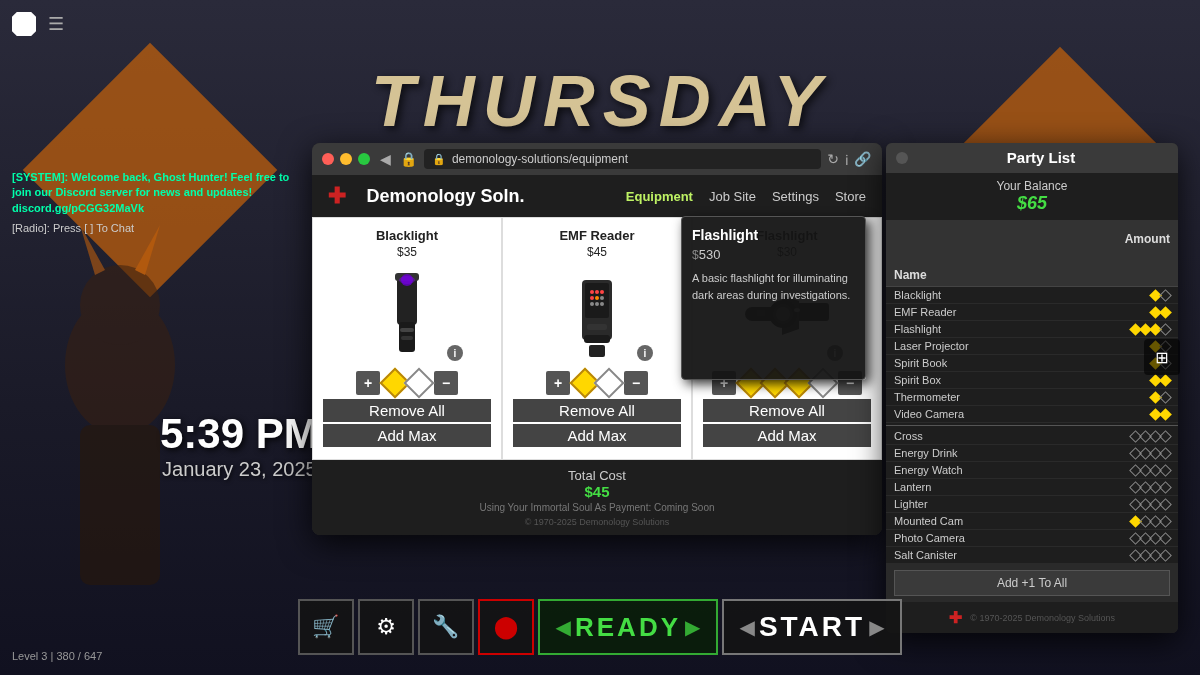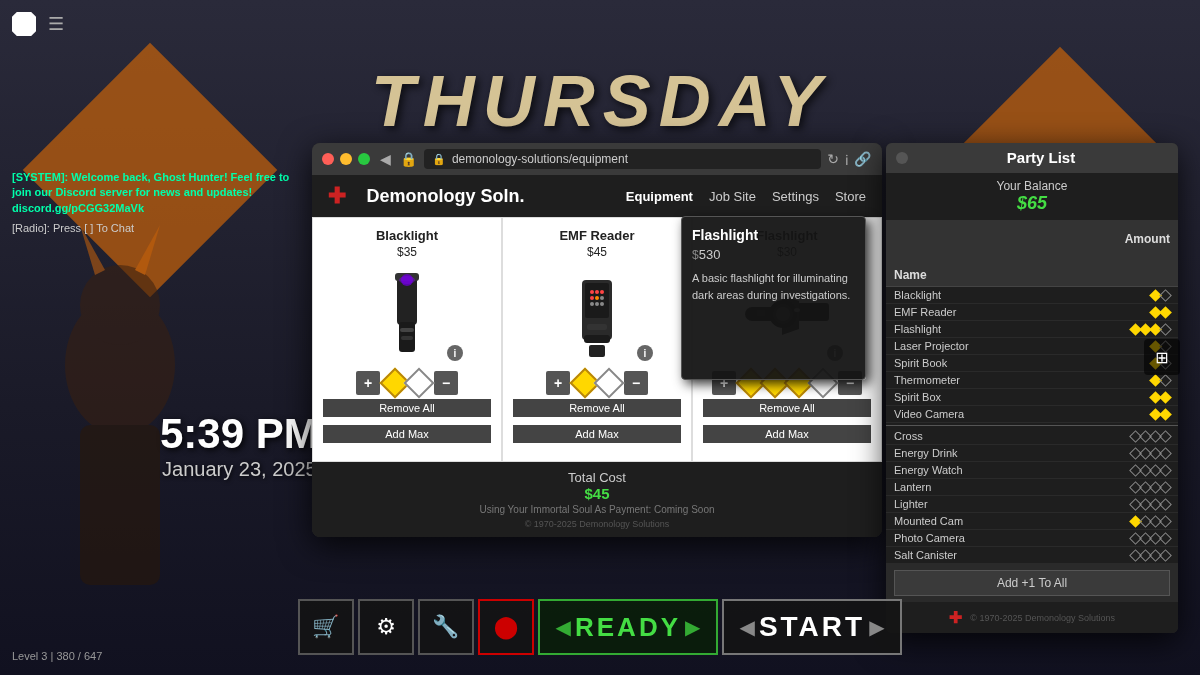--- a/index.html
+++ b/index.html
@@ -214,21 +214,21 @@
       color: white;
       font-size: 18px;
       font-weight: bold;
     }
     .nav-spacer { flex: 1; }
     .nav-link {
       color: #cccccc;
       font-size: 13px;
       cursor: pointer;
     }
-    .nav-link.active { color: #ffffff; font-weight: bold; }
+    .nav-link.active { color: #bef264; font-weight: bold; }
 
     
     .equipment-grid {
       display: grid;
       grid-template-columns: 1fr 1fr 1fr;
       gap: 0;
       background: #f0f0f0;
     }
 
     .equipment-card {
@@ -307,23 +307,23 @@
     .diamonds-row {
       display: flex; gap: 2px; align-items: center;
     }
 
     .item-action-btn {
       width: 100%;
       background: #444;
       color: white;
       border: none;
       padding: 3px 0;
-      font-size: 11px;
+      font-size: 15px;
       cursor: pointer;
-      margin-bottom: 8px;
+      margin-bottom: 2px;
       text-align: center;
     }
 
     
     .browser-footer {
       background: #1e1e1e;
       padding: 8px 16px;
       text-align: center;
     }
     .total-cost-label {
@@ -761,31 +761,31 @@
       </div>
     </div>
     <div class="party-row">
       <span class="party-row-name">Spirit Book</span>
       <div class="party-row-diamonds">
         <div class="d-filled"></div>
         <div class="d-empty"></div>
       </div>
     </div>
     <div class="party-row">
+      <span class="party-row-name">Spirit Box</span>
+      <div class="party-row-diamonds">
+        <div class="d-filled"></div>
+        <div class="d-filled"></div>
+      </div>
+    </div>
+    <div class="party-row">
       <span class="party-row-name">Thermometer</span>
       <div class="party-row-diamonds">
         <div class="d-filled"></div>
         <div class="d-empty"></div>
-      </div>
-    </div>
-    <div class="party-row">
-      <span class="party-row-name">Spirit Box</span>
-      <div class="party-row-diamonds">
-        <div class="d-filled"></div>
-        <div class="d-filled"></div>
       </div>
     </div>
     <div class="party-row">
       <span class="party-row-name">Video Camera</span>
       <div class="party-row-diamonds">
         <div class="d-filled"></div>
         <div class="d-filled"></div>
       </div>
     </div>
 

